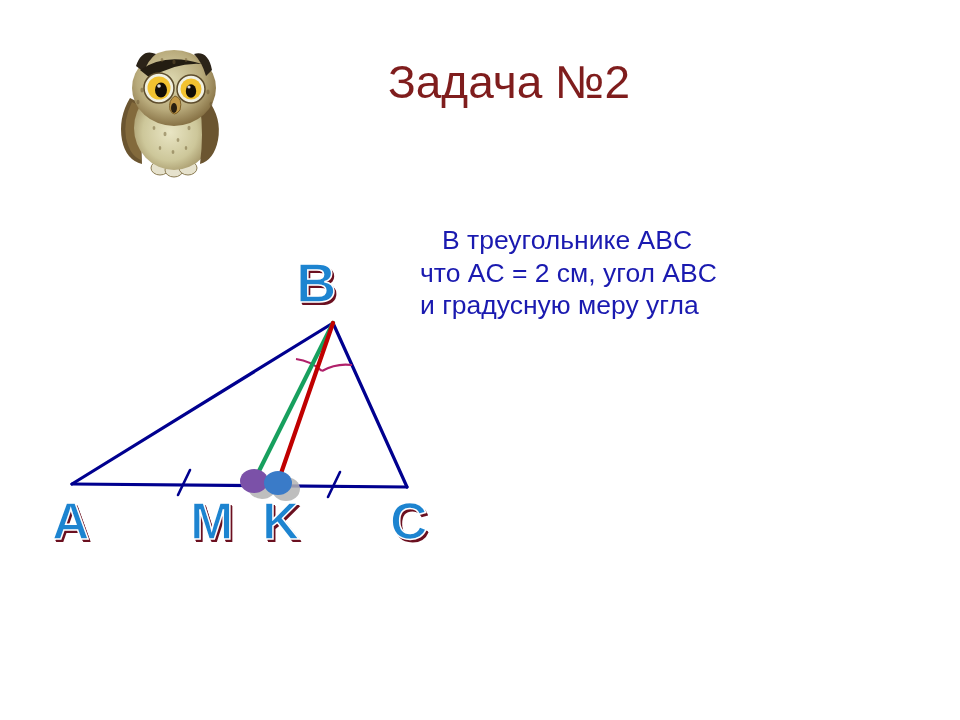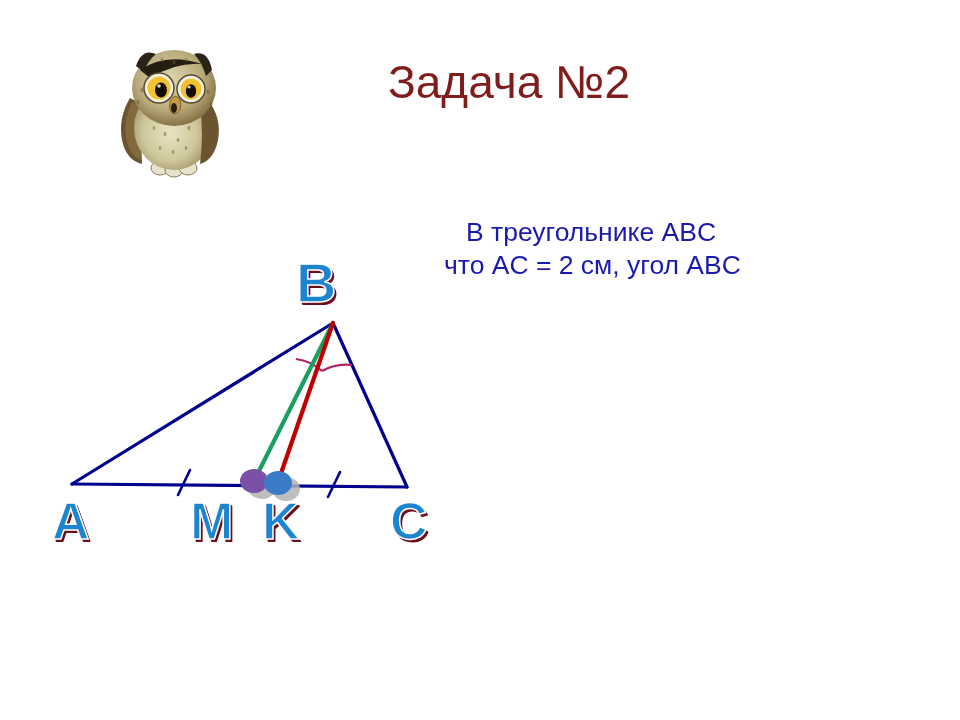--- a/index.html
+++ b/index.html
@@ -21,27 +21,26 @@
     font-size:46px;line-height:52px;
     color:#7f1d1d;
     font-family:"Liberation Sans", sans-serif;
     font-weight:400;
     letter-spacing:0px;
     white-space:nowrap;
   }
 
   
   #problem{
-    position:absolute;left:420px;top:216px;width:420px;
+    position:absolute;left:420px;top:224px;width:420px;
     color:#1a1ab0;
     font-size:26.5px;
     line-height:32.5px;
     font-family:"Liberation Sans", sans-serif;
     font-weight:400;
-    margin-left:24px;
   }
   #problem .ln{display:block;white-space:nowrap;}
   #problem .ln.first{text-indent:22px;}
 
   
   #figure{position:absolute;left:0px;top:240px;width:470px;height:320px;}
 
   
   .wa{
     position:absolute;
@@ -171,15 +170,16 @@
 
   <div class="wa" id="lbl-B">B</div>
   <div class="wa" id="lbl-A">A</div>
   <div class="wa" id="lbl-M">M</div>
   <div class="wa" id="lbl-K">K</div>
   <div class="wa" id="lbl-C">C</div>
 
   <div id="problem">
     <span class="ln first">В треугольнике ABC</span>
     <span class="ln">что AC = 2 см, угол ABC</span>
+    <span class="ln">и градусную меру угла</span>
   </div>
 
 </div>
 
 </body></html>

